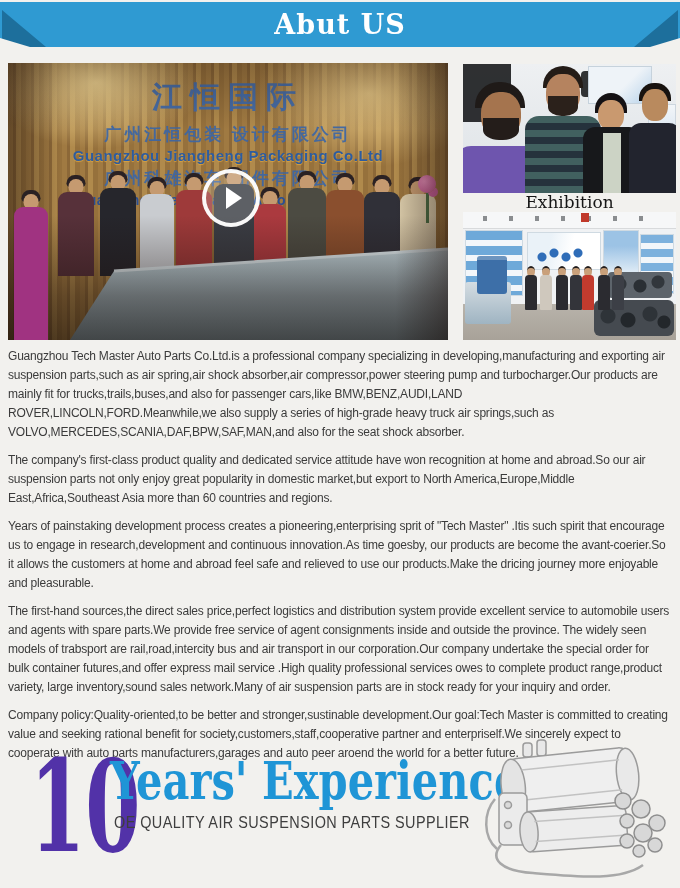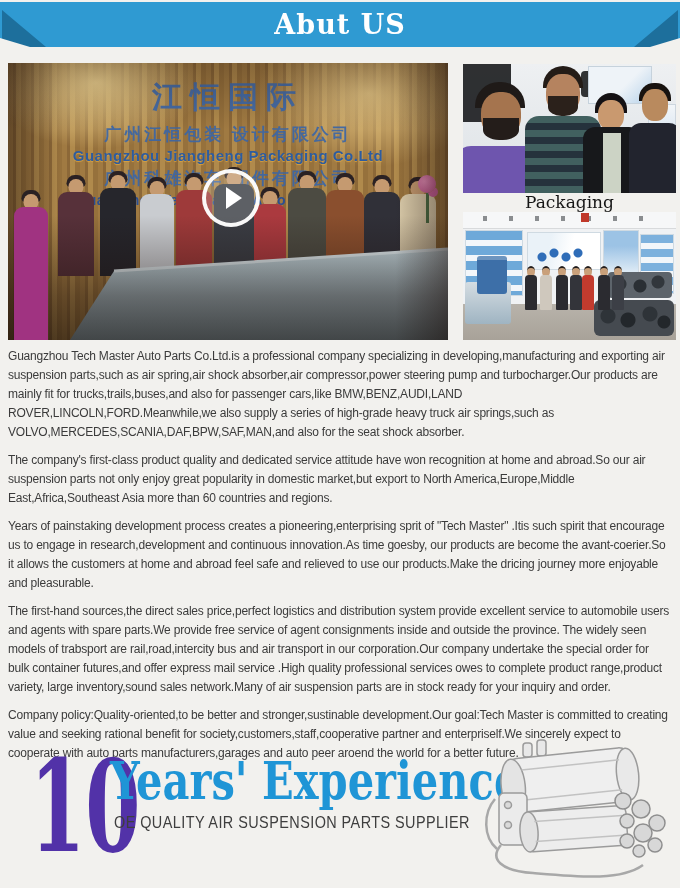--- a/index.html
+++ b/index.html
@@ -262,21 +262,21 @@
       <i class="body"></i>
         <i class="shirt"></i>
     </div>
     <div class="bust b4">
       <i class="hair"></i>
         <i class="face"></i>
       <i class="body"></i>
     </div>
   </div>
 
-  <div class="ex-label">Packaging</div>
+  <div class="ex-label">Exhibition</div>
 
   <div class="photoB">
     <div class="bb-ceil"></div>
     <div class="bb-lamps"></div>
     <div class="bb-red"></div>
     <div class="poster" style="left:2px;top:18px;width:56px;height:64px;background:
       repeating-linear-gradient(180deg,#6ea9d9 0 9px,#f2f6fa 9px 15px);"></div>
     <div class="poster" style="left:64px;top:20px;width:72px;height:36px;background:#ffffff;background-image:
       radial-gradient(circle 4px at 14px 24px,#2f6db8 4px,transparent 5px),
       radial-gradient(circle 4px at 26px 20px,#2f6db8 4px,transparent 5px),

